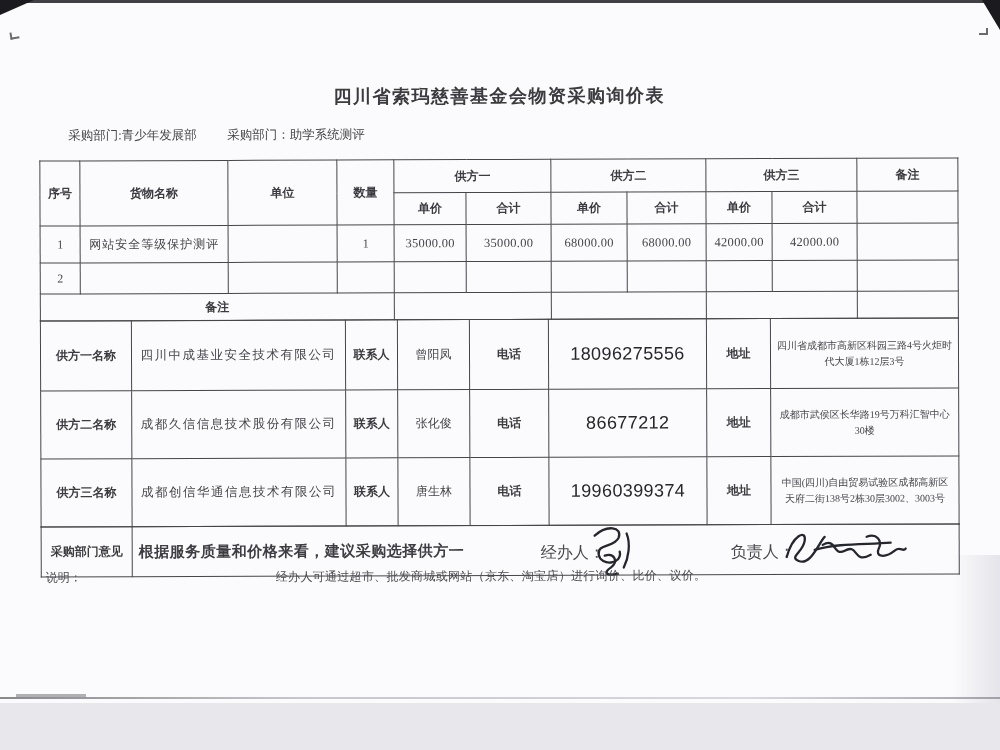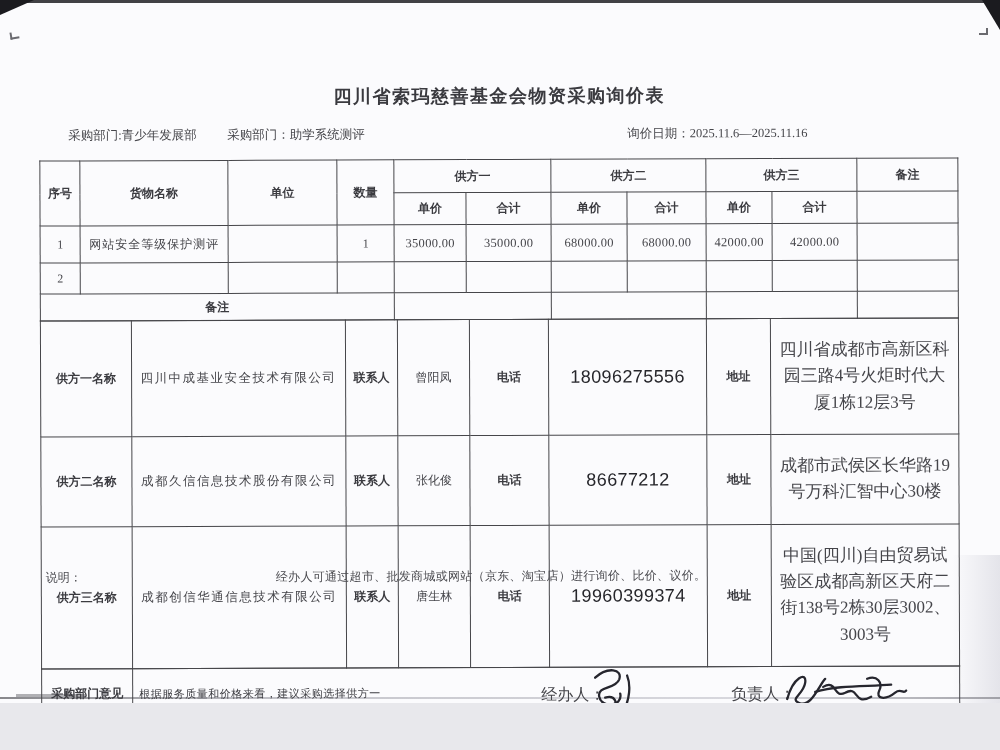--- a/index.html
+++ b/index.html
@@ -26,24 +26,24 @@
   .meta .date { position:absolute; left:588px; }
 
   .tables { position:absolute; left:40px; top:160px; width:918px; }
   table { border-collapse:collapse; table-layout:fixed; width:918px; margin-top:-1px; }
   td { border:1px solid #46464a; text-align:center; vertical-align:middle; font-size:12px; color:#45454a; padding:1px 3px; }
   td.b { font-weight:bold; color:#3b3b40; }
   td.goods { letter-spacing:1px; }
   td.num { font-size:12.5px; letter-spacing:.3px; }
   td.company { font-size:12.5px; letter-spacing:1.5px;margin-left:6px; }
   td.phone { font-family:"Liberation Sans","DejaVu Sans",sans-serif; font-size:18px; color:#26262b; letter-spacing:.4px; }
-  td.addr { font-size:17px; line-height:1.55; padding:18px 6px; }
+  td.addr { font-size:10px; line-height:1.55; padding:18px 6px; }
 
   .op-cell { position:relative; text-align:left; overflow:visible; }
-  .op-text { position:absolute; left:6px; top:50%; transform:translateY(-50%); font-weight:normal; font-size:11px; letter-spacing:.5px; color:#3d3d42; white-space:nowrap; }
+  .op-text { position:absolute; left:6px; top:50%; transform:translateY(-50%); font-weight:bold; font-size:15px; letter-spacing:.5px; color:#3d3d42; white-space:nowrap; }
   .sig-label { position:absolute; top:17px; font-size:16px; color:#46464b; white-space:nowrap; }
   .handler-label { left:408px; }
   .manager-label { left:598px; }
   .sig { position:absolute; stroke:#26262e; fill:none; stroke-width:2.3; stroke-linecap:round; stroke-linejoin:round; }
   .sig-handler { left:452px; top:-4px; }
   .sig-manager { left:646px; top:-2px; }
 
   .footnote { position:absolute; top:568px; left:45px; width:913px; height:20px; font-size:12px; color:#4a4a4f; }
   .footnote .fn-label { position:absolute; left:0; }
   .footnote .fn-text { position:absolute; left:230px; letter-spacing:.3px; }
@@ -62,21 +62,20 @@
   <div class="edge-bottom"></div>
   <div class="mark-bl"></div>
 
   <div class="content">
 
     <div class="title">四川省索玛慈善基金会物资采购询价表</div>
 
     <div class="meta">
       <span class="dept"><span>采购部门:</span><span>青少年发展部</span></span>
       <span class="proj"><span>采购部门：</span><span>助学系统测评</span></span>
-      <span class="date"><span>询价日期：</span><span>2025.11.6—2025.11.16</span></span>
     </div>
 
     <div class="tables">
 
       <table>
         <colgroup>
           <col style="width:40px">
             <col style="width:148px">
             <col style="width:109px">
             <col style="width:57px">

